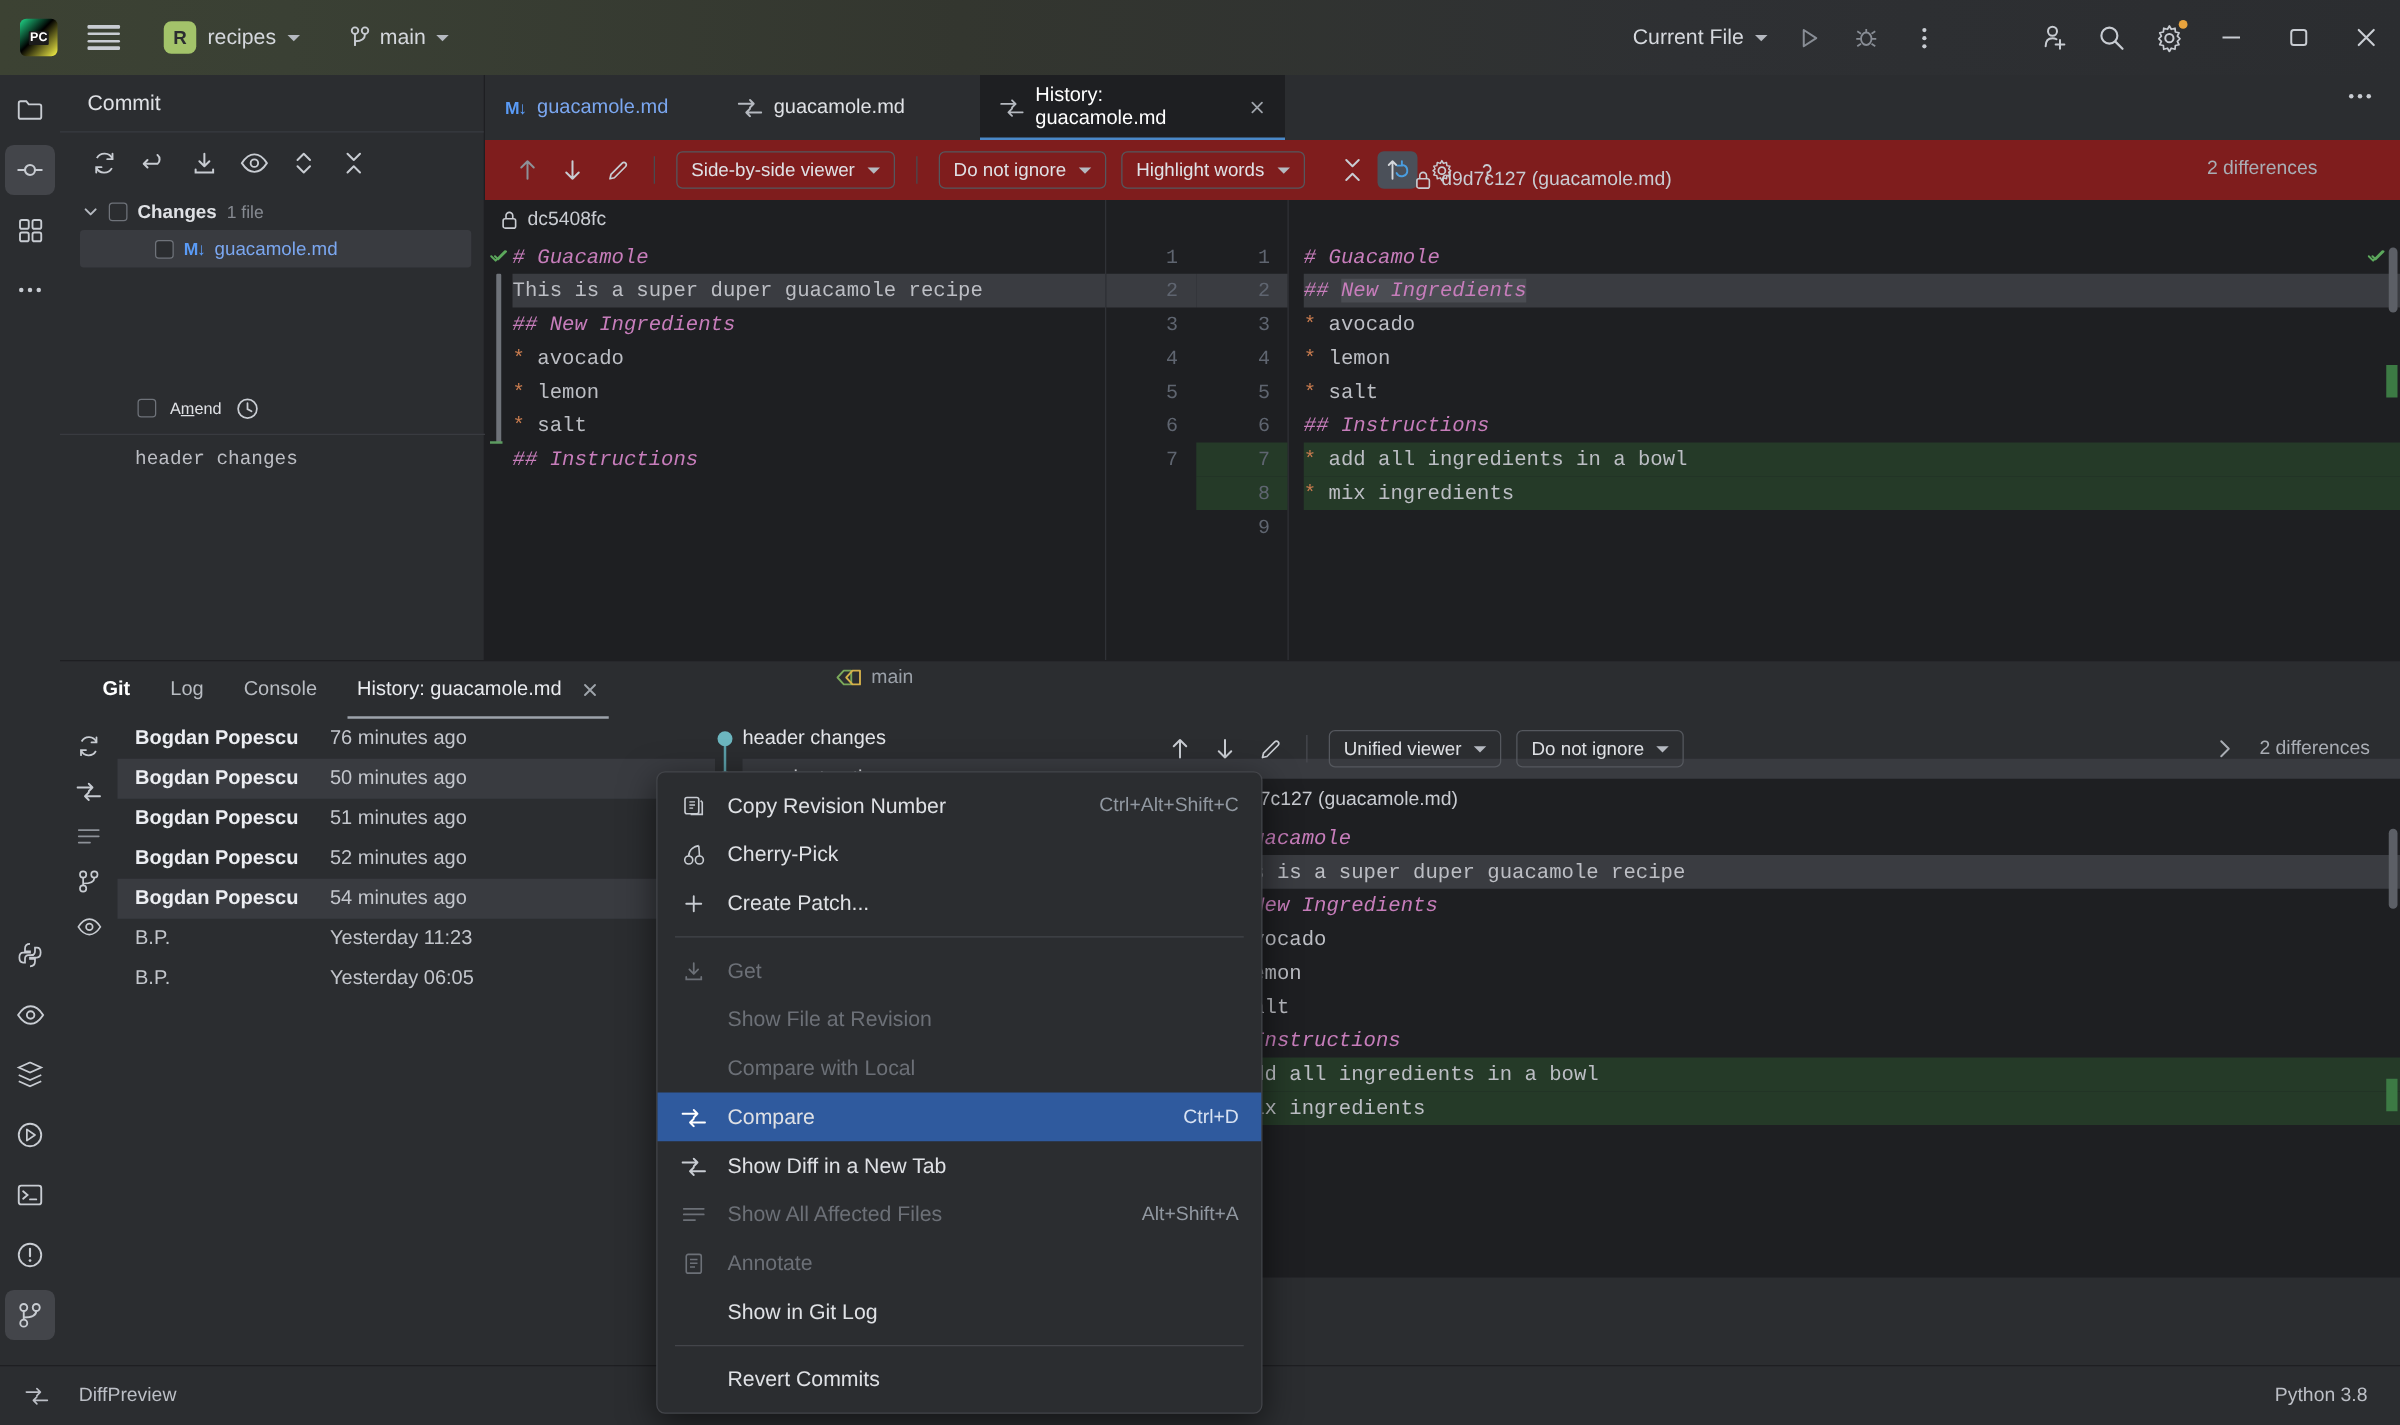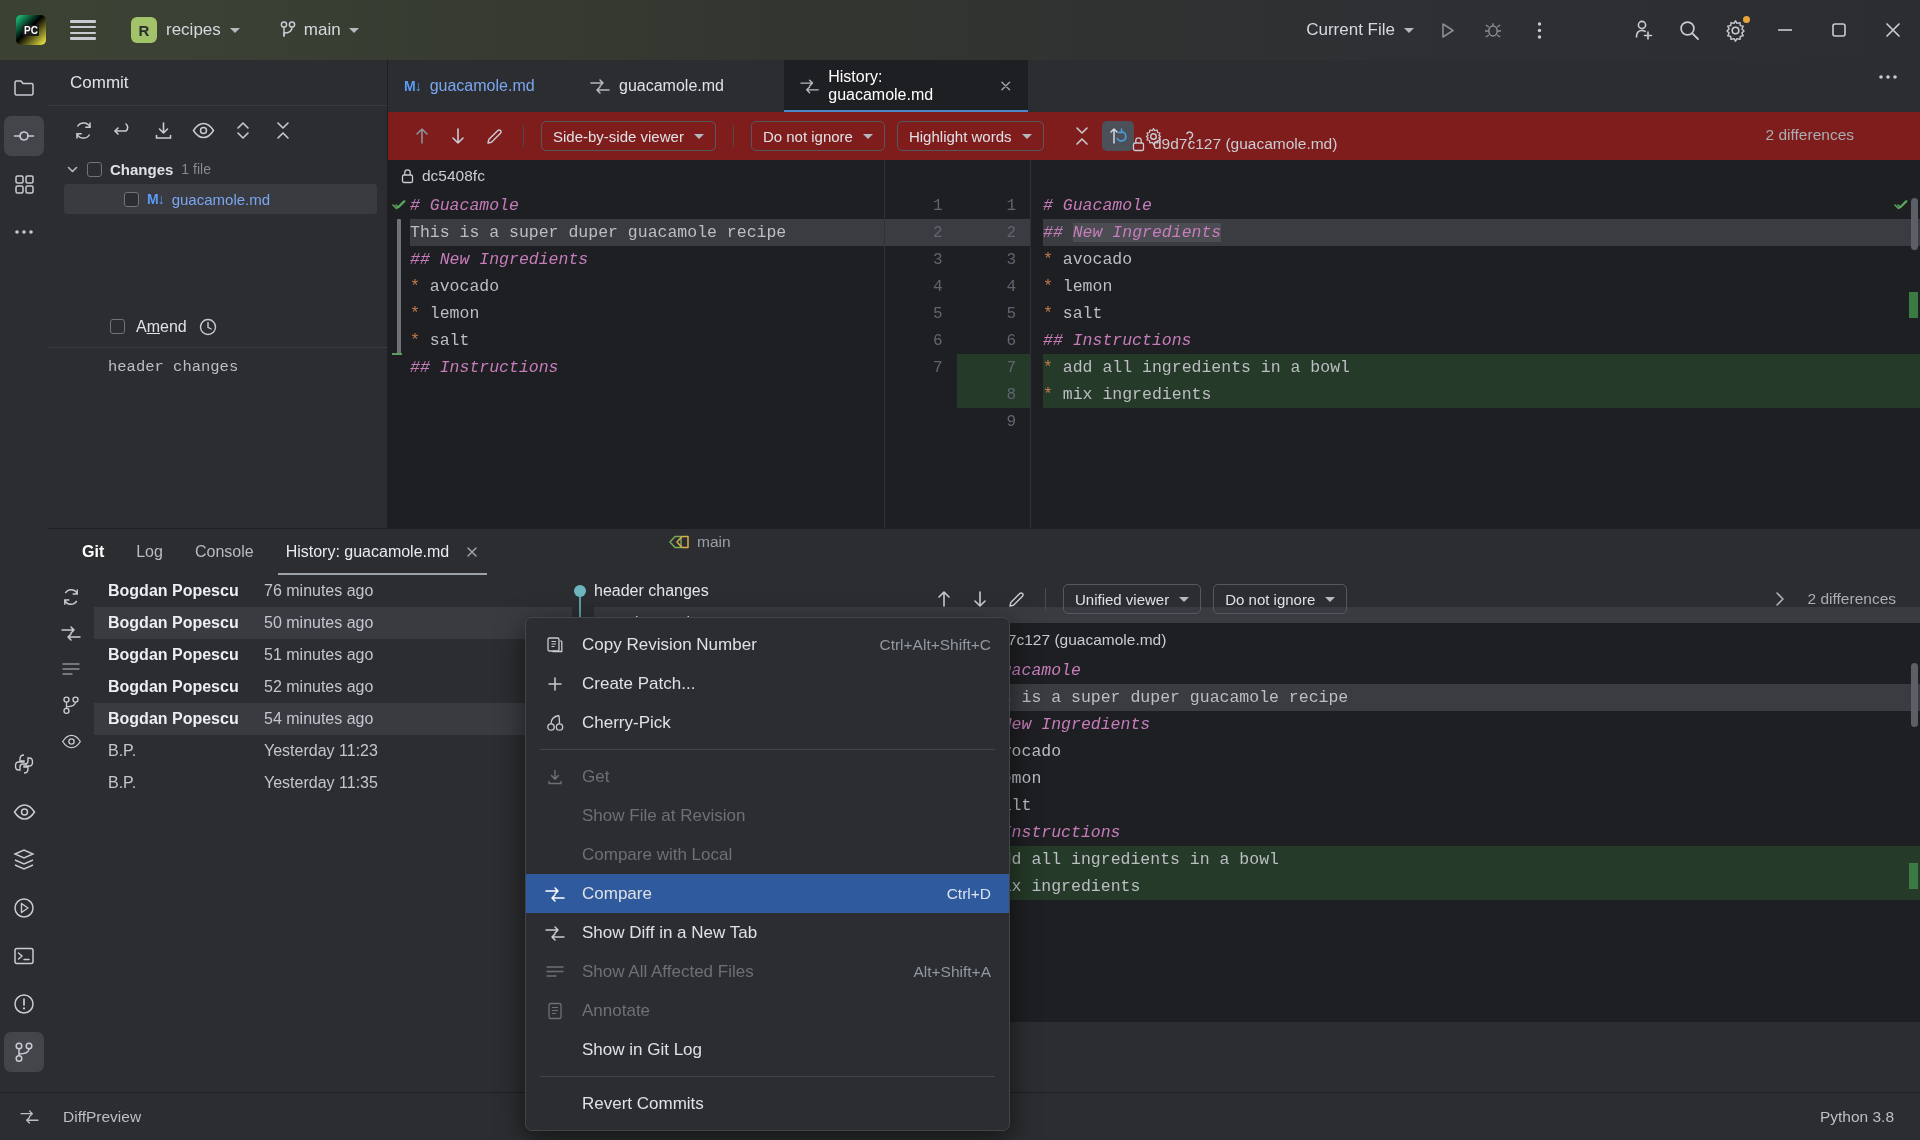--- a/index.html
+++ b/index.html
@@ -45,21 +45,21 @@
   .cp-tb{ width:34px;height:32px;display:flex;align-items:center;justify-content:center;border-radius:5px;cursor:pointer;}
   .tree-row{ display:flex;align-items:center; height:30px; padding-left:18px; gap:8px; cursor:pointer;}
   .tree-row.child{ padding-left:60px; background:#393b40; border-radius:3px; margin:0 10px 0 16px;}
   .cbx{ width:15px;height:15px;border:1.4px solid #6f737a;border-radius:3px;background:#2b2d30;flex:none;}
   .lbl-changes{font-size:15px;font-weight:600;color:#dfe1e5;}
   .lbl-dim{font-size:14px;color:#868a91;}
   .md-badge{ color:#5a9bf6; font-size:14px; font-weight:700; letter-spacing:-1px;}
   .fname{ color:#7ba7f0; font-size:15px;}
   .amend-row{ position:absolute; left:0; top:246px; width:340px; height:42px;
       display:flex;align-items:center;gap:11px;padding-left:62px; border-bottom:1px solid #393b40;}
-  .amend-lbl{font-size:16px;color:#dfe1e5;}
+  .amend-lbl{font-size:13px;color:#dfe1e5;}
   .amend-lbl u{text-decoration:underline;}
   .msgbox{ position:absolute; left:48px; top:288px; width:292px; height:92px; padding:10px 12px 0 12px;}
   .msgbox .txt{ font-family:"Liberation Mono",monospace; font-size:15.5px; color:#bcbec4;}
   .cp-buttons{ position:absolute; left:0; top:470px; width:340px; height:60px; display:flex;align-items:center;gap:12px;padding-left:62px;}
   .btn{ height:34px; padding:0 17px; border:1px solid #5a5d63; border-radius:6px; background:transparent;
       color:#dfe1e5; font-size:15px; cursor:pointer; display:flex;align-items:center;}
   .btn u{text-decoration:underline;}
 
   
   .tabsbar{ position:absolute; left:388px; top:60px; width:1532px; height:52px; background:#2b2d30; }
@@ -657,21 +657,21 @@
         <div class="logrow hl">
           <div class="auth">Bogdan Popescu</div>
           <div class="when">54 minutes ago</div>
         </div>
         <div class="logrow">
           <div class="auth small">B.P.</div>
           <div class="when">Yesterday 11:23</div>
         </div>
         <div class="logrow">
           <div class="auth small">B.P.</div>
-          <div class="when">Yesterday 11:35</div>
+          <div class="when">Yesterday 06:05</div>
         </div>
       </div>
     <div class="graphcol">
       <div class="gline"></div>
       <div id="gdots">
           <div class="gdot" style="top: 10px;"></div>
           <div class="gdot" style="top: 42px;"></div>
           <div class="gdot" style="top: 74px;"></div>
           <div class="gdot" style="top: 106px;"></div>
           <div class="gdot" style="top: 138px;"></div>
@@ -748,35 +748,35 @@
             <rect x="2" y="2" width="11" height="13" rx="1.6" fill="none" stroke="#c8ccd2" stroke-width="1.3"></rect>
             <path d="M5.5 5.5 L10 5.5 M5.5 8 L10 8 M5.5 10.5 L8.5 10.5" stroke="#c8ccd2" stroke-width="1.1"></path>
             <path d="M14.5 4.5 L15.8 5.8 L15.8 15.5 L6.5 15.5" fill="none" stroke="#c8ccd2" stroke-width="1.3"></path>
           </svg>
         </span>
         <span>Copy Revision Number</span>
         <span class="k">Ctrl+Alt+Shift+C</span>
       </div>
       <div class="ctxi">
         <span class="ctx-ic">
-          <svg width="18" height="18" viewBox="0 0 18 18">
-            <path d="M9 3 L9 15 M3 9 L15 9" stroke="#c8ccd2" stroke-width="1.5" stroke-linecap="round"></path>
-          </svg>
-        </span>
-        <span>Create Patch...</span>
-      </div>
-      <div class="ctxi">
-        <span class="ctx-ic">
           <svg width="19" height="19" viewBox="0 0 19 19">
             <circle cx="5" cy="14" r="3.2" fill="none" stroke="#c8ccd2" stroke-width="1.3"></circle>
             <circle cx="13.5" cy="14" r="3.2" fill="none" stroke="#c8ccd2" stroke-width="1.3"></circle>
             <path d="M5 10.8 C5 5 10 3 13 2.5 M13.5 10.8 C13.5 6 13 4 13 2.5" fill="none" stroke="#c8ccd2" stroke-width="1.3"></path>
           </svg>
         </span>
         <span>Cherry-Pick</span>
+      </div>
+      <div class="ctxi">
+        <span class="ctx-ic">
+          <svg width="18" height="18" viewBox="0 0 18 18">
+            <path d="M9 3 L9 15 M3 9 L15 9" stroke="#c8ccd2" stroke-width="1.5" stroke-linecap="round"></path>
+          </svg>
+        </span>
+        <span>Create Patch...</span>
       </div>
       <div class="ctx-sep"></div>
       <div class="ctxi dis">
         <span class="ctx-ic">
           <svg width="18" height="18" viewBox="0 0 18 18">
             <path d="M9 2.5 L9 11 M5.5 7.5 L9 11.2 L12.5 7.5" fill="none" stroke="#6c7077" stroke-width="1.4" stroke-linecap="round" stroke-linejoin="round"></path>
             <path d="M3 13.5 L3 15.5 L15 15.5 L15 13.5" fill="none" stroke="#6c7077" stroke-width="1.4" stroke-linecap="round"></path>
           </svg>
         </span>
         <span>Get</span>

